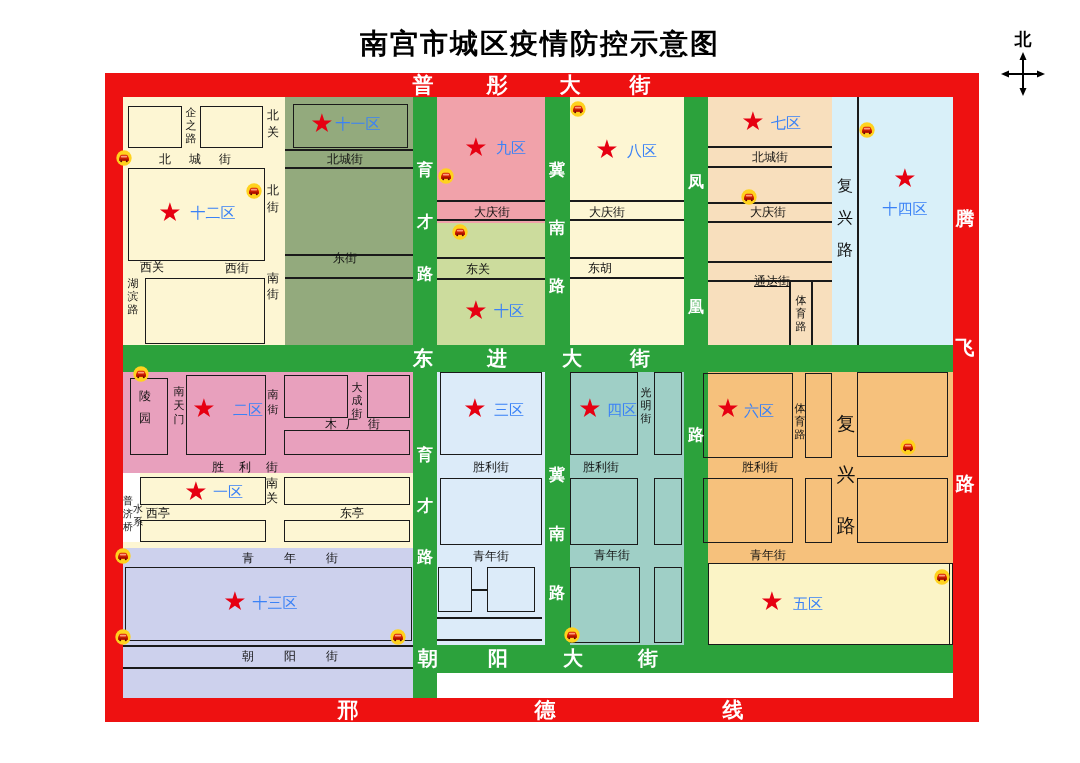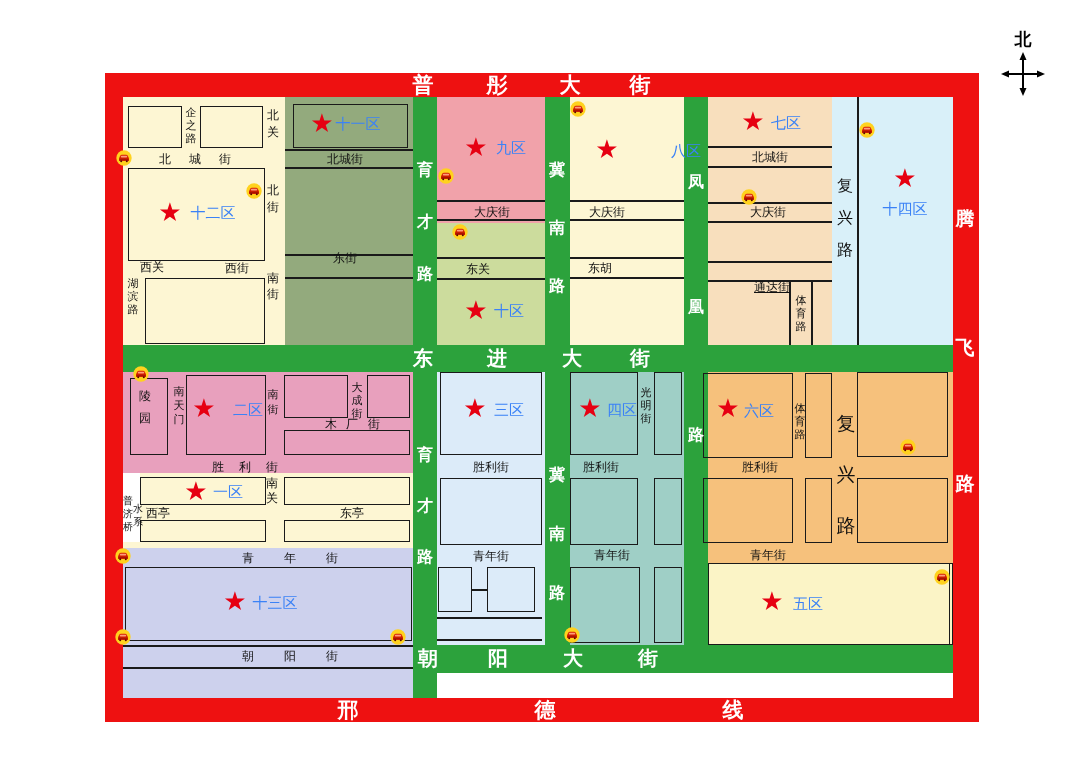--- a/index.html
+++ b/index.html
@@ -17,20 +17,21 @@
   .vlab{position:absolute;transform:translateX(-50%);color:#111;text-align:center;line-height:1;}
   .star{position:absolute;transform:translate(-50%,-50%);line-height:1;}
   .dlbl{position:absolute;transform:translate(-50%,-50%);white-space:nowrap;color:#3b82f6;font-size:15px;}
   .cp{position:absolute;transform:translate(-50%,-50%);width:16px;height:16px;}
   .cp svg{display:block;}
 </style>
 </head>
 <body>
 
 <div class="page">
+  <div class="title">南宫市城区疫情防控示意图</div>
 
   <div class="compass">
     <div class="compass-n">北</div>
     <svg width="46" height="44" viewBox="0 0 46 44">
       <line x1="23" y1="6" x2="23" y2="38" stroke="#000" stroke-width="2"></line>
       <line x1="7" y1="22" x2="39" y2="22" stroke="#000" stroke-width="2"></line>
       <polygon points="23,0 19.5,8 26.5,8" fill="#000"></polygon>
       <polygon points="23,44 19.5,36 26.5,36" fill="#000"></polygon>
       <polygon points="1,22 9,18.5 9,25.5" fill="#000"></polygon>
       <polygon points="45,22 37,18.5 37,25.5" fill="#000"></polygon>
@@ -121,21 +122,21 @@
       <div class="framebar" style="left: 105px; top: 73px; width: 18px; height: 649px; background: rgb(238, 17, 17);"></div>
       <div class="framebar" style="left: 953px; top: 73px; width: 26px; height: 649px; background: rgb(238, 17, 17);"></div>
       <div class="lbl" style="left: 345px; top: 159px; font-size: 12px;">北城街</div>
       <div class="lbl" style="left: 345px; top: 258px; font-size: 12px;">东街</div>
       <div class="lbl" style="left: 492px; top: 212px; font-size: 12px;">大庆街</div>
       <div class="lbl" style="left: 478px; top: 269px; font-size: 12px;">东关</div>
       <div class="lbl" style="left: 607px; top: 212px; font-size: 12px;">大庆街</div>
       <div class="lbl" style="left: 600px; top: 268px; font-size: 12px;">东胡</div>
       <div class="lbl" style="left: 770px; top: 157px; font-size: 12px;">北城街</div>
       <div class="lbl" style="left: 768px; top: 212px; font-size: 12px;">大庆街</div>
-      <div class="lbl" style="left: 772px; top: 287px; font-size: 12px; text-decoration: underline;">通达街</div>
+      <div class="lbl" style="left: 772px; top: 281px; font-size: 12px; text-decoration: underline;">通达街</div>
       <div class="lbl" style="left: 152px; top: 268px; font-size: 12px; font-family: Liberation Mono, monospace;">西关</div>
       <div class="lbl" style="left: 237px; top: 268px; font-size: 12px;">西街</div>
       <div class="lbl" style="left: 158px; top: 513px; font-size: 12px;">西亭</div>
       <div class="lbl" style="left: 352px; top: 513px; font-size: 12px;">东亭</div>
       <div class="lbl" style="left: 491px; top: 467px; font-size: 12px;">胜利街</div>
       <div class="lbl" style="left: 491px; top: 556px; font-size: 12px;">青年街</div>
       <div class="lbl" style="left: 601px; top: 467px; font-size: 12px;">胜利街</div>
       <div class="lbl" style="left: 612px; top: 555px; font-size: 12px;">青年街</div>
       <div class="lbl" style="left: 760px; top: 467px; font-size: 12px;">胜利街</div>
       <div class="lbl" style="left: 768px; top: 555px; font-size: 12px;">青年街</div>
@@ -267,21 +268,21 @@
       <div class="lbl" style="left: 332px; top: 656px; font-size: 12px; color: rgb(17, 17, 17);">街</div>
       <div class="star" style="left: 322px; top: 123px; font-size: 26px; color: rgb(230, 0, 18);">★</div>
       <div class="dlbl" style="left: 358px; top: 124px;">十一区</div>
       <div class="star" style="left: 170px; top: 212px; font-size: 26px; color: rgb(230, 0, 18);">★</div>
       <div class="dlbl" style="left: 213px; top: 213px;">十二区</div>
       <div class="star" style="left: 476px; top: 147px; font-size: 26px; color: rgb(230, 0, 18);">★</div>
       <div class="dlbl" style="left: 511px; top: 148px;">九区</div>
       <div class="star" style="left: 476px; top: 310px; font-size: 26px; color: rgb(230, 0, 18);">★</div>
       <div class="dlbl" style="left: 509px; top: 311px;">十区</div>
       <div class="star" style="left: 607px; top: 149px; font-size: 26px; color: rgb(230, 0, 18);">★</div>
-      <div class="dlbl" style="left: 642px; top: 151px; margin-left: 44px;">八区</div>
+      <div class="dlbl" style="left: 642px; top: 151px;">八区</div>
       <div class="star" style="left: 753px; top: 121px; font-size: 26px; color: rgb(230, 0, 18);">★</div>
       <div class="dlbl" style="left: 786px; top: 123px;">七区</div>
       <div class="star" style="left: 905px; top: 178px; font-size: 26px; color: rgb(230, 0, 18);">★</div>
       <div class="dlbl" style="left: 905px; top: 209px;">十四区</div>
       <div class="star" style="left: 204px; top: 408px; font-size: 26px; color: rgb(230, 0, 18);">★</div>
       <div class="dlbl" style="left: 248px; top: 410px;">二区</div>
       <div class="star" style="left: 196px; top: 491px; font-size: 26px; color: rgb(230, 0, 18);">★</div>
       <div class="dlbl" style="left: 228px; top: 492px;">一区</div>
       <div class="star" style="left: 475px; top: 408px; font-size: 26px; color: rgb(230, 0, 18);">★</div>
       <div class="dlbl" style="left: 509px; top: 410px;">三区</div>

